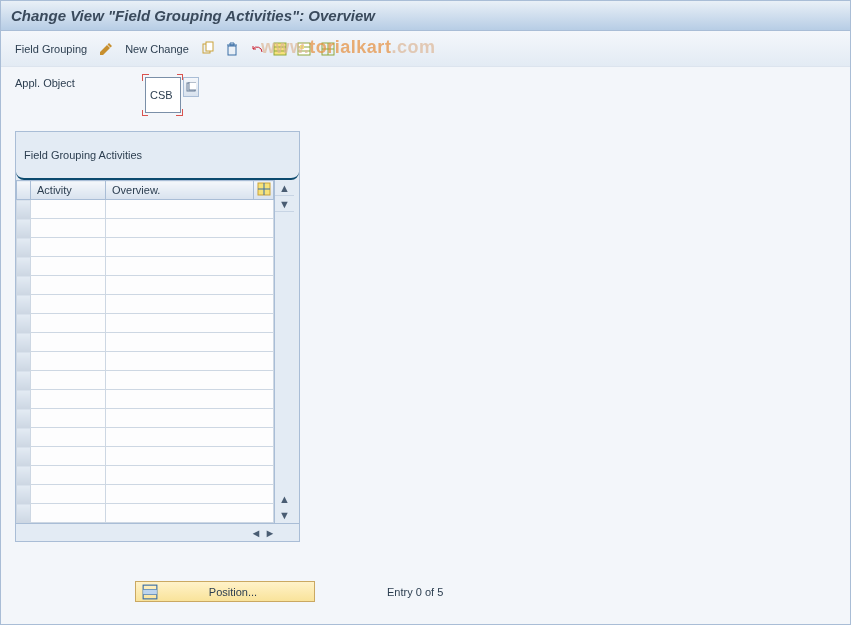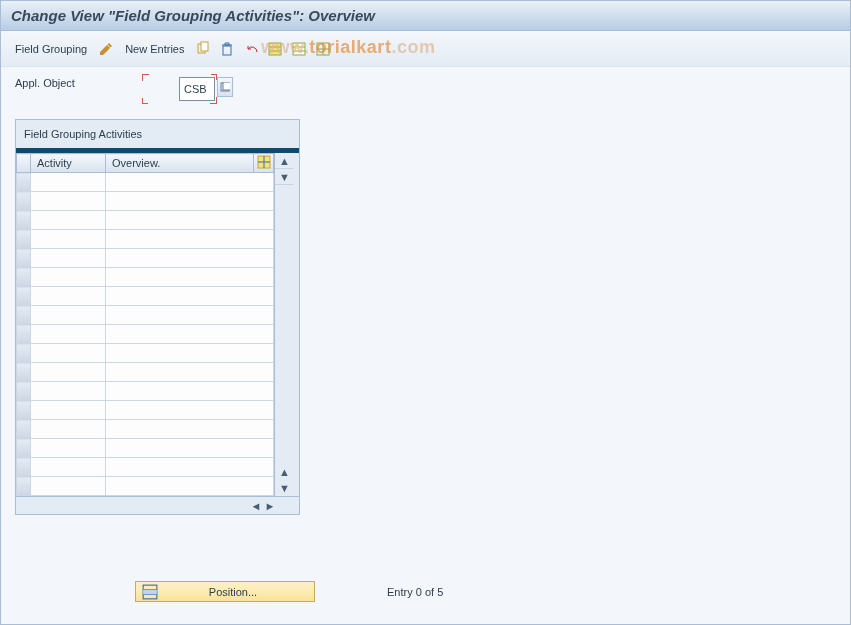--- a/index.html
+++ b/index.html
@@ -73,50 +73,50 @@
       width: 6px;
       height: 6px;
       border: 1px solid #d9534f;
     }
     .input-wrap::before { top: -3px; left: -3px; border-right: none; border-bottom: none; }
     .input-wrap::after  { bottom: -3px; right: 16px; border-left: none; border-top: none; }
     .input-wrap .corner-tr { position:absolute; top:-3px; right:16px; width:6px; height:6px; border:1px solid #d9534f; border-left:none; border-bottom:none; }
     .input-wrap .corner-bl { position:absolute; bottom:-3px; left:-3px; width:6px; height:6px; border:1px solid #d9534f; border-right:none; border-top:none; }
     input.csb {
       width: 36px;
-      height: 24px;
+      height: 36px;
       border: 1px solid #7a8fa8;
       background: #fff;
       font-size: 11px;
       padding: 2px 4px;
       color: #2c3e50;
-      margin-left: 34px;
     }
     .search-help {
       display: inline-flex;
       width: 16px;
       height: 20px;
       border: 1px solid #a9bdd6;
       background: linear-gradient(to bottom, #f4f7fb, #d8e2ee);
       align-items: center;
       justify-content: center;
       margin-left: -1px;
       vertical-align: top;
       cursor: pointer;
     }
     .panel {
       border: 1px solid #a9bdd6;
       background: #e3ebf4;
       width: 285px;
       display: inline-block;
     }
     .panel-title {
-      padding: 8px 8px;
-      color: #2c3e50;
-      border-bottom: 5px solid #0c4a6e;
+      padding: 17px 8px;
+      color: #2c3e50;
+      border-bottom: 2px solid #0c4a6e;
+      border-radius: 8px;
     }
     .table-wrap {
       position: relative;
       display: flex;
     }
     table.grid {
       border-collapse: collapse;
       width: 258px;
       background: #0c4a6e;
     }
@@ -224,21 +224,21 @@
   <h1>Change View "Field Grouping Activities": Overview</h1>
 </div>
 
 <div class="toolbar">
   <span class="lbl">Field Grouping</span>
   <span class="icon">
     <svg viewBox="0 0 16 16">
         <path d="M2 11l7-7 3 3-7 7H2v-3zM11 2l3 3-1.5 1.5-3-3L11 2z" fill="#c78f2e"></path>
       </svg>
   </span>
-  <span class="lbl">New Entries</span>
+  <span class="lbl">New Change</span>
   <span class="icon">
     <svg viewBox="0 0 16 16">
         <rect x="3" y="3" width="7" height="9" fill="none" stroke="#caa23a"></rect>
         <rect x="6" y="1" width="7" height="9" fill="#fff" stroke="#caa23a"></rect>
       </svg>
   </span>
   <span class="icon">
     <svg viewBox="0 0 16 16">
         <rect x="4" y="5" width="8" height="9" fill="none" stroke="#3a6ea5"></rect>
         <path d="M3 4h10M6 2h4v2H6z" stroke="#3a6ea5" fill="none"></path>

